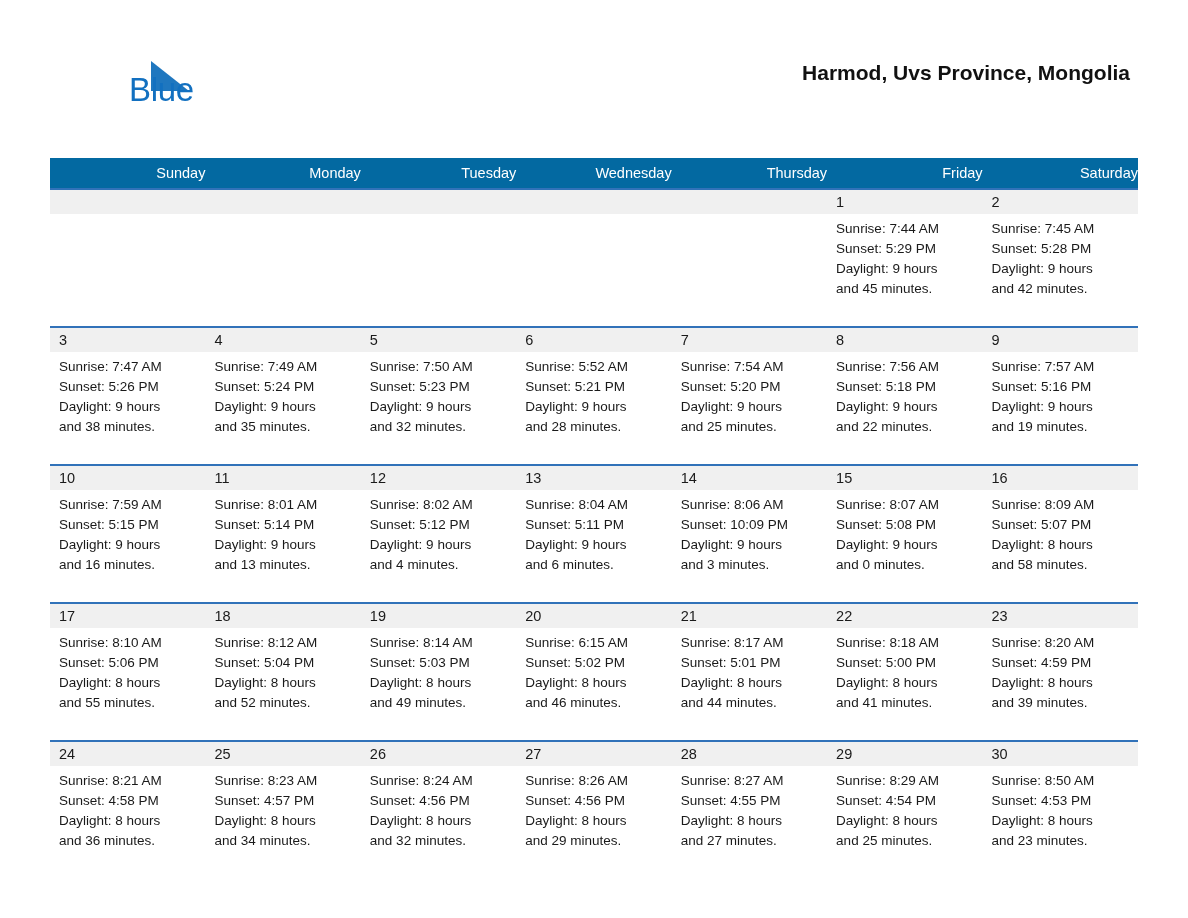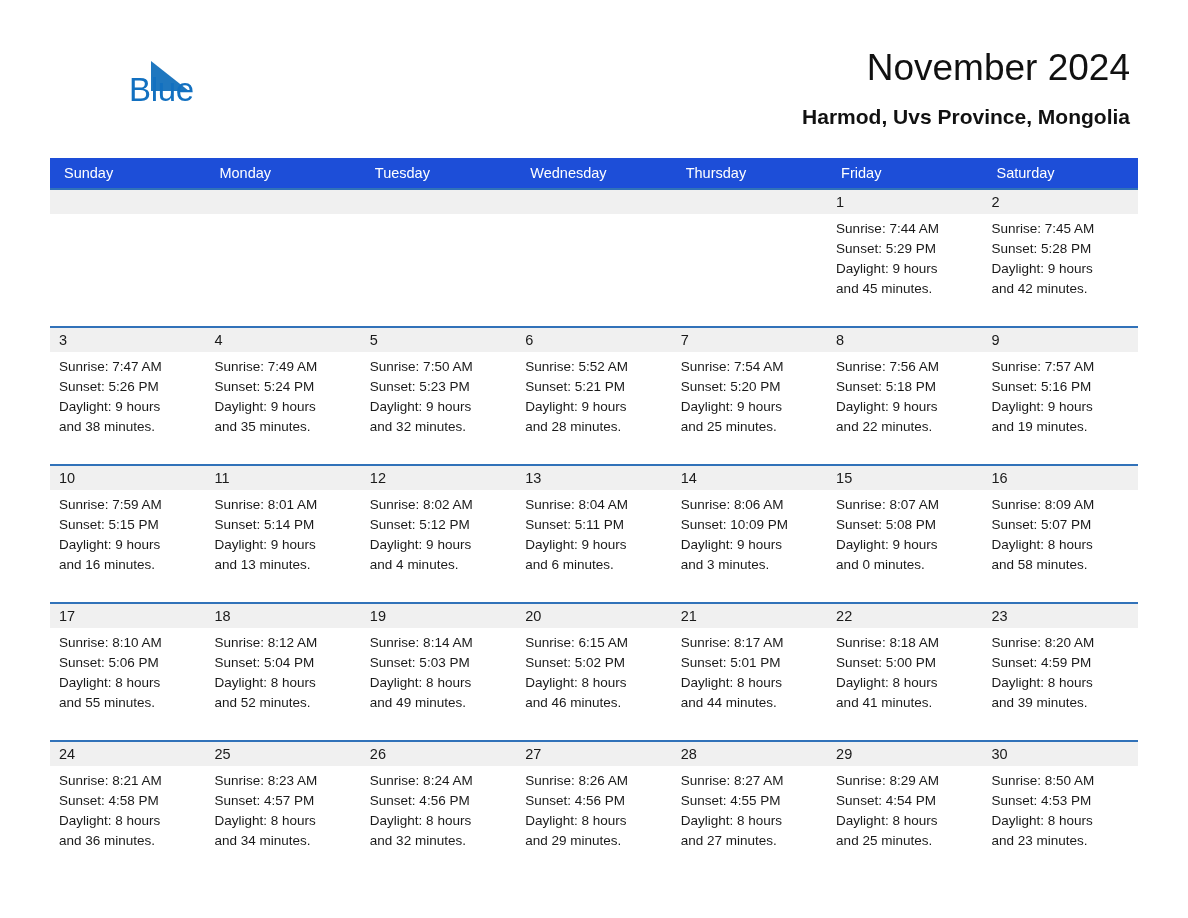--- a/index.html
+++ b/index.html
@@ -92,26 +92,26 @@
     position: absolute;
     left: 50px;
     top: 158px;
     width: 1088px;
     border-collapse: collapse;
     table-layout: fixed;
   }
   .calendar col { width: 155.43px; }
 
   .calendar thead th {
-    background: #1d4ed8;
+    background: #0369a1;
     color: #ffffff;
     font-size: 14.5px;
     font-weight: normal;
-    text-align: left;
-    padding: 7px 0 7px 14px;
+    text-align: right;
+    padding: 7px 0 7px 25px;
     height: 15px;
     vertical-align: middle;
   }
 
   .calendar td {
     vertical-align: top;
     padding: 0;
     border-top: 2px solid #3172b9;
     height: 120px;
   }
@@ -153,21 +153,20 @@
 <div class="page">
 
   <div class="header">
 
     <div class="logo">
       <span class="logo-tri"></span>
       <span class="logo-blue">Blue</span>
     </div>
 
     <div class="title-block">
-      <h1 class="month-title">November 2024</h1>
       <div class="location-title">Harmod, Uvs Province, Mongolia</div>
     </div>
 
   </div>
 
   <table class="calendar">
     <colgroup>
       <col>
         <col>
         <col>

